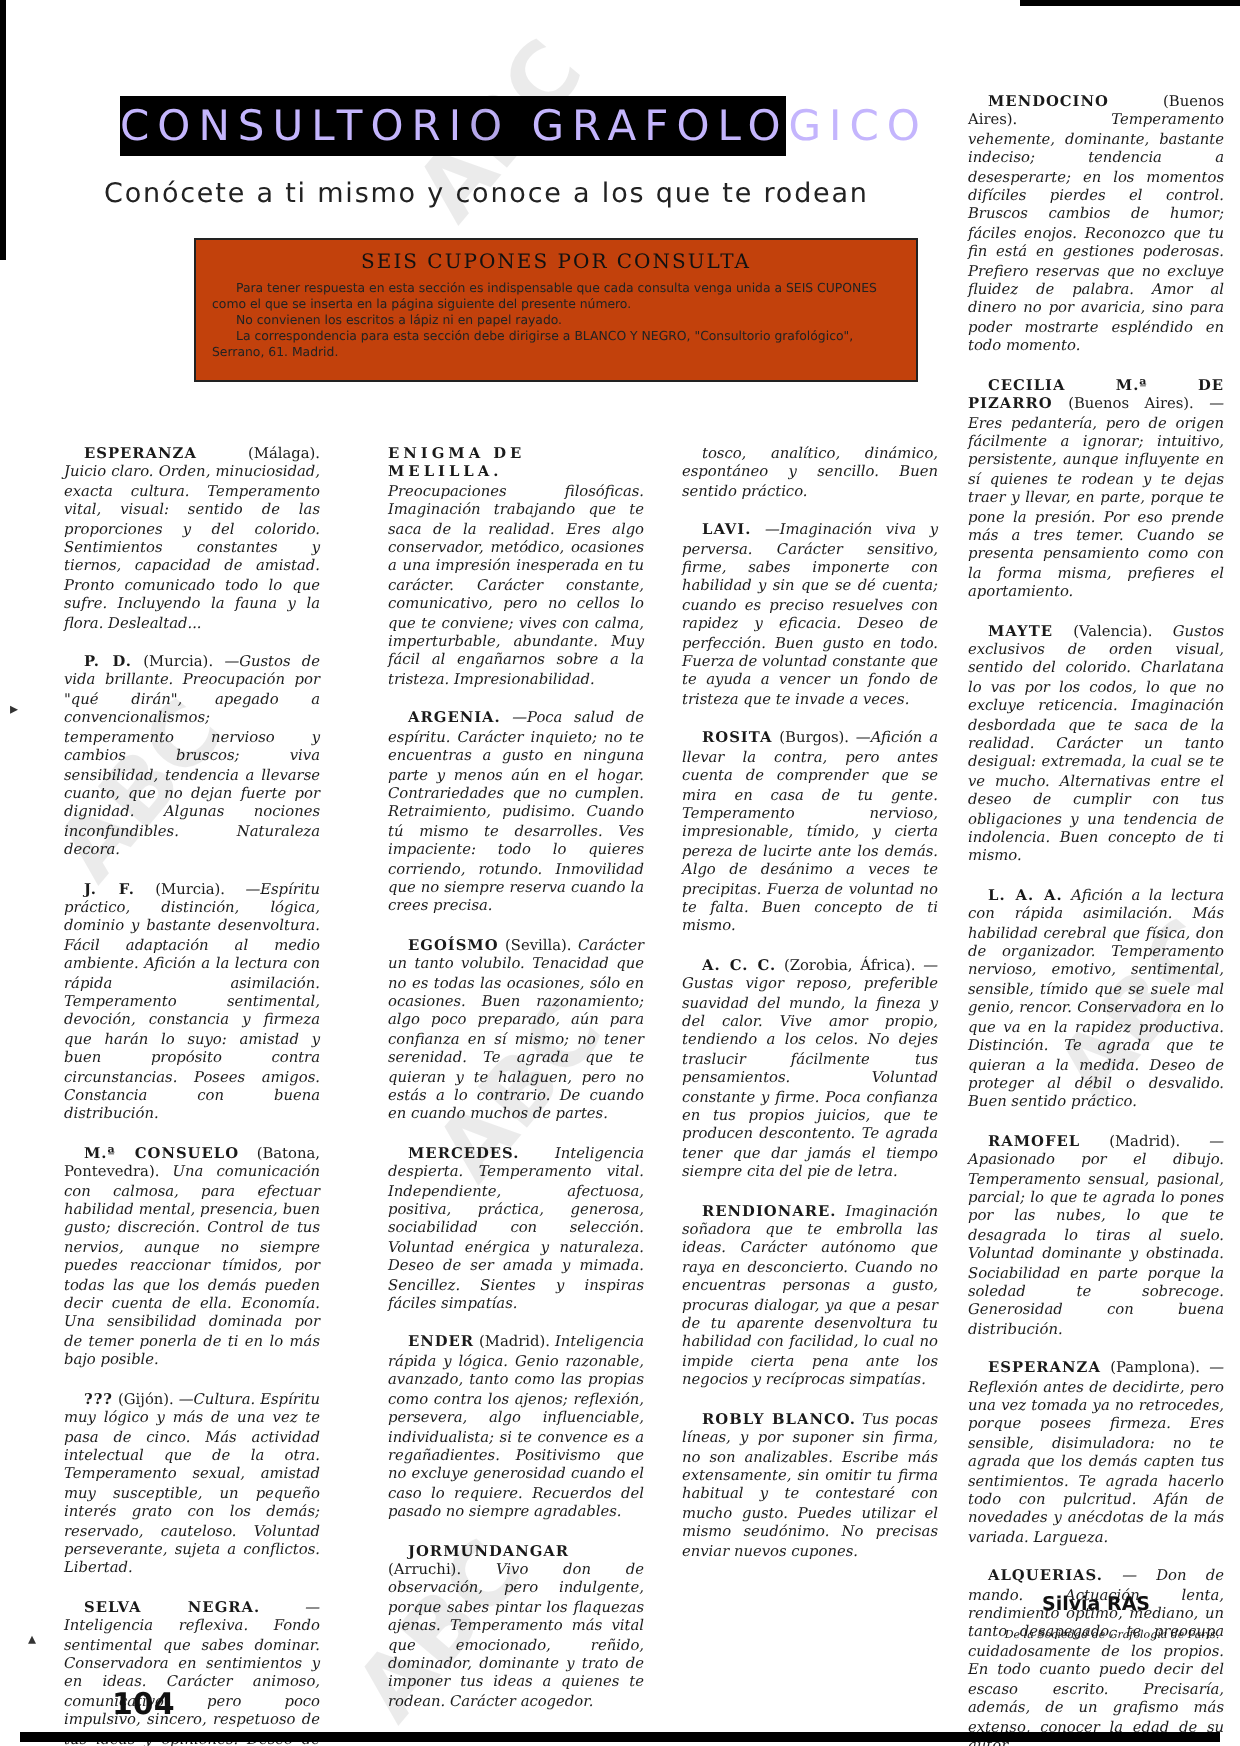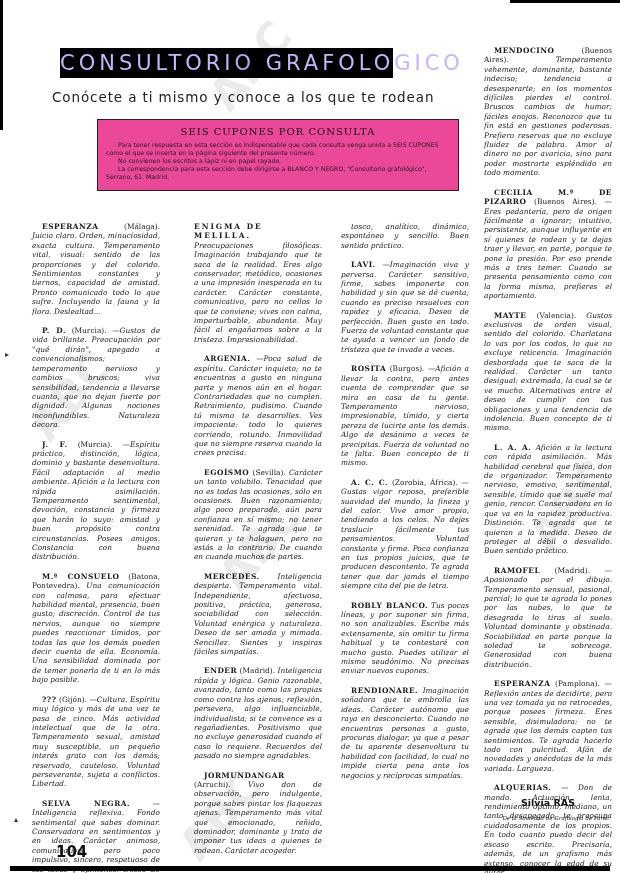--- a/index.html
+++ b/index.html
@@ -14,21 +14,21 @@
     color:#c4b5fd; font-family:"DejaVu Sans", sans-serif; font-size:21px; letter-spacing:4px;
     line-height:30px; text-align:center; font-weight:normal; white-space:nowrap;
   }
   .subtitle {
     position:absolute; left:52px; top:89px; width:420px;
     font-family:"DejaVu Sans", sans-serif; font-size:13.5px; letter-spacing:0.9px;
     color:#222; white-space:nowrap;
   }
   .coupon-box {
     position:absolute; left:97px; top:119px; width:360px; height:70px;
-    border:1.5px solid #222; background:#ec4899;
+    border:1.5px solid #222; background:#c2410c;
   }
   .coupon-title {
     text-align:center; font-size:10px; letter-spacing:1px; margin-top:6px; font-family:"DejaVu Serif", serif;
   }
   .coupon-body {
     font-family:"DejaVu Sans", sans-serif; font-size:6.2px; line-height:8px; padding:4px 6px 0 8px; color:#222;
   }
   .coupon-body p { margin:0; text-indent:12px; }
   .col {
     position:absolute; top:222px; width:128px; font-family:"DejaVu Serif", serif;
@@ -93,22 +93,22 @@
     <p class="entry"><span class="name">EGOÍSMO</span> <span class="place">(Sevilla).</span> <span>Carácter un tanto volubilo. Tenacidad que no es todas las ocasiones, sólo en ocasiones. Buen razonamiento; algo poco preparado, aún para confianza en sí mismo; no tener serenidad. Te agrada que te quieran y te halaguen, pero no estás a lo contrario. De cuando en cuando muchos de partes.</span></p>
     <p class="entry"><span class="name">MERCEDES.</span> <span>Inteligencia despierta. Temperamento vital. Independiente, afectuosa, positiva, práctica, generosa, sociabilidad con selección. Voluntad enérgica y naturaleza. Deseo de ser amada y mimada. Sencillez. Sientes y inspiras fáciles simpatías.</span></p>
     <p class="entry"><span class="name">ENDER</span> <span class="place">(Madrid).</span> <span>Inteligencia rápida y lógica. Genio razonable, avanzado, tanto como las propias como contra los ajenos; reflexión, persevera, algo influenciable, individualista; si te convence es a regañadientes. Positivismo que no excluye generosidad cuando el caso lo requiere. Recuerdos del pasado no siempre agradables.</span></p>
     <p class="entry"><span class="name">JORMUNDANGAR</span> <span class="place">(Arruchi).</span> <span>Vivo don de observación, pero indulgente, porque sabes pintar los flaquezas ajenas. Temperamento más vital que emocionado, reñido, dominador, dominante y trato de imponer tus ideas a quienes te rodean. Carácter acogedor.</span></p>
   </div>
 <div class="col col3">
     <p class="entry"><span>tosco, analítico, dinámico, espontáneo y sencillo. Buen sentido práctico.</span></p>
     <p class="entry"><span class="name">LAVI.</span> <span>—Imaginación viva y perversa. Carácter sensitivo, firme, sabes imponerte con habilidad y sin que se dé cuenta; cuando es preciso resuelves con rapidez y eficacia. Deseo de perfección. Buen gusto en todo. Fuerza de voluntad constante que te ayuda a vencer un fondo de tristeza que te invade a veces.</span></p>
     <p class="entry"><span class="name">ROSITA</span> <span class="place">(Burgos).</span> <span>—Afición a llevar la contra, pero antes cuenta de comprender que se mira en casa de tu gente. Temperamento nervioso, impresionable, tímido, y cierta pereza de lucirte ante los demás. Algo de desánimo a veces te precipitas. Fuerza de voluntad no te falta. Buen concepto de ti mismo.</span></p>
     <p class="entry"><span class="name">A. C. C.</span> <span class="place">(Zorobia, África).</span> <span>—Gustas vigor reposo, preferible suavidad del mundo, la fineza y del calor. Vive amor propio, tendiendo a los celos. No dejes traslucir fácilmente tus pensamientos. Voluntad constante y firme. Poca confianza en tus propios juicios, que te producen descontento. Te agrada tener que dar jamás el tiempo siempre cita del pie de letra.</span></p>
+    <p class="entry"><span class="name">RENDIONARE.</span> <span>Imaginación soñadora que te embrolla las ideas. Carácter autónomo que raya en desconcierto. Cuando no encuentras personas a gusto, procuras dialogar, ya que a pesar de tu aparente desenvoltura tu habilidad con facilidad, lo cual no impide cierta pena ante los negocios y recíprocas simpatías.</span></p>
     <p class="entry"><span class="name">ROBLY BLANCO.</span> <span>Tus pocas líneas, y por suponer sin firma, no son analizables. Escribe más extensamente, sin omitir tu firma habitual y te contestaré con mucho gusto. Puedes utilizar el mismo seudónimo. No precisas enviar nuevos cupones.</span></p>
-    <p class="entry"><span class="name">RENDIONARE.</span> <span>Imaginación soñadora que te embrolla las ideas. Carácter autónomo que raya en desconcierto. Cuando no encuentras personas a gusto, procuras dialogar, ya que a pesar de tu aparente desenvoltura tu habilidad con facilidad, lo cual no impide cierta pena ante los negocios y recíprocas simpatías.</span></p>
   </div>
 <div class="col col4">
     <p class="entry"><span class="name">MENDOCINO</span> <span class="place">(Buenos Aires).</span> <span>Temperamento vehemente, dominante, bastante indeciso; tendencia a desesperarte; en los momentos difíciles pierdes el control. Bruscos cambios de humor; fáciles enojos. Reconozco que tu fin está en gestiones poderosas. Prefiero reservas que no excluye fluidez de palabra. Amor al dinero no por avaricia, sino para poder mostrarte espléndido en todo momento.</span></p>
     <p class="entry"><span class="name">CECILIA M.ª DE PIZARRO</span> <span class="place">(Buenos Aires).</span> <span>—Eres pedantería, pero de origen fácilmente a ignorar; intuitivo, persistente, aunque influyente en sí quienes te rodean y te dejas traer y llevar, en parte, porque te pone la presión. Por eso prende más a tres temer. Cuando se presenta pensamiento como con la forma misma, prefieres el aportamiento.</span></p>
     <p class="entry"><span class="name">MAYTE</span> <span class="place">(Valencia).</span> <span>Gustos exclusivos de orden visual, sentido del colorido. Charlatana lo vas por los codos, lo que no excluye reticencia. Imaginación desbordada que te saca de la realidad. Carácter un tanto desigual: extremada, la cual se te ve mucho. Alternativas entre el deseo de cumplir con tus obligaciones y una tendencia de indolencia. Buen concepto de ti mismo.</span></p>
     <p class="entry"><span class="name">L. A. A.</span> <span>Afición a la lectura con rápida asimilación. Más habilidad cerebral que física, don de organizador. Temperamento nervioso, emotivo, sentimental, sensible, tímido que se suele mal genio, rencor. Conservadora en lo que va en la rapidez productiva. Distinción. Te agrada que te quieran a la medida. Deseo de proteger al débil o desvalido. Buen sentido práctico.</span></p>
     <p class="entry"><span class="name">RAMOFEL</span> <span class="place">(Madrid).</span> <span>—Apasionado por el dibujo. Temperamento sensual, pasional, parcial; lo que te agrada lo pones por las nubes, lo que te desagrada lo tiras al suelo. Voluntad dominante y obstinada. Sociabilidad en parte porque la soledad te sobrecoge. Generosidad con buena distribución.</span></p>
     <p class="entry"><span class="name">ESPERANZA</span> <span class="place">(Pamplona).</span> <span>—Reflexión antes de decidirte, pero una vez tomada ya no retrocedes, porque posees firmeza. Eres sensible, disimuladora: no te agrada que los demás capten tus sentimientos. Te agrada hacerlo todo con pulcritud. Afán de novedades y anécdotas de la más variada. Largueza.</span></p>
     <p class="entry"><span class="name">ALQUERIAS.</span> <span>— Don de mando. Actuación lenta, rendimiento óptimo, mediano, un tanto desapegado, te preocupa cuidadosamente de los propios. En todo cuanto puedo decir del escaso escrito. Precisaría, además, de un grafismo más extenso, conocer la edad de su autor.</span></p>
   </div>

